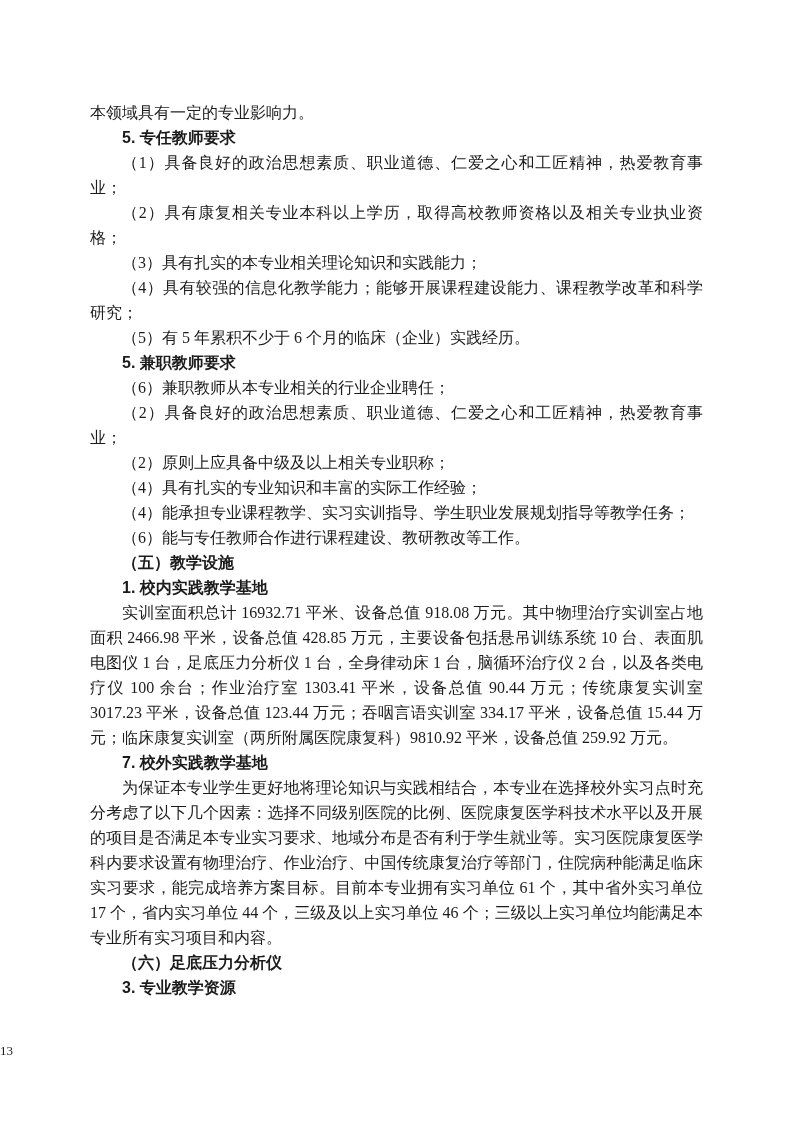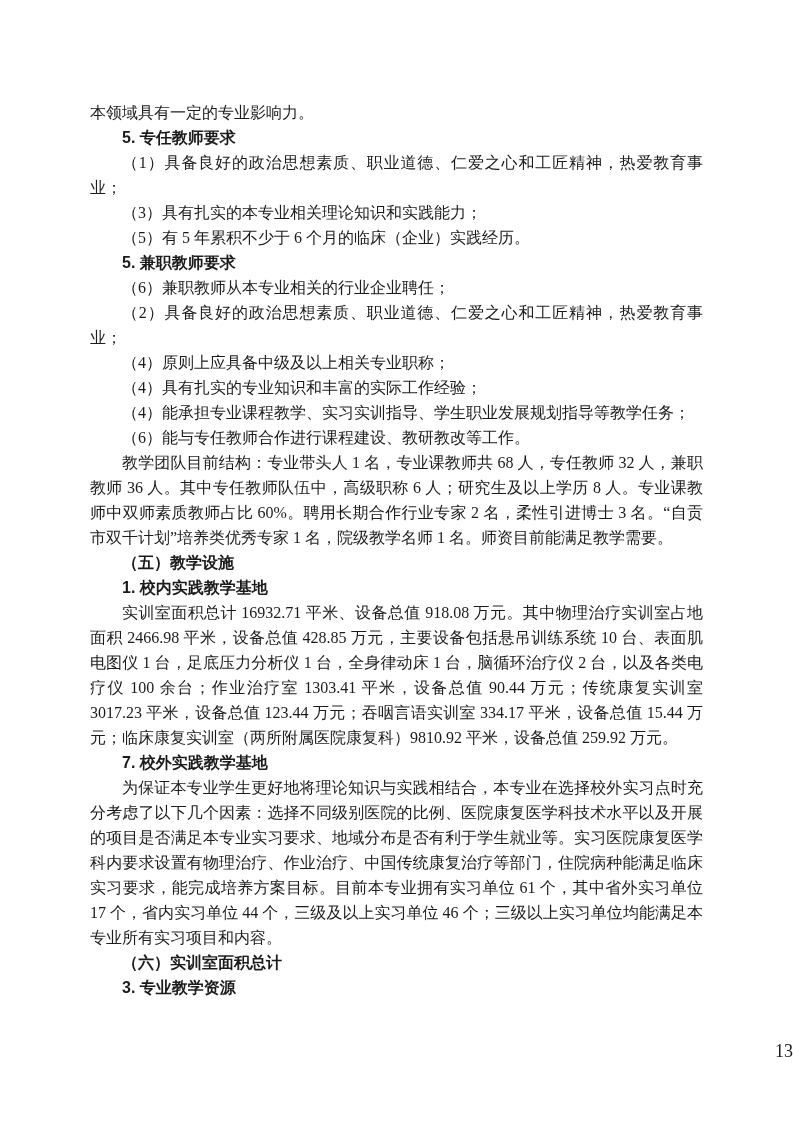--- a/index.html
+++ b/index.html
@@ -34,48 +34,49 @@
   p.heading {
     text-indent: 2em;
     font-weight: 700;
     font-family: "Liberation Sans", "DejaVu Sans", sans-serif;
   }
   .footer {
     position: absolute;
     left: 0;
     top: 1042px;
     width: 100%;
-    text-align: right;
-    font-size: 18px;
+    text-align: left;
+    font-size: 13px;
     line-height: 18px;
     color: #1b1b1b;
   }
 </style>
 </head>
 <body>
 
 <div class="page">
   <div class="content">
     <p class="plain">本领域具有一定的专业影响力。</p>
     <p class="heading">5. 专任教师要求</p>
     <p class="indent">（1）具备良好的政治思想素质、职业道德、仁爱之心和工匠精神，热爱教育事业；</p>
+    <p class="indent">（2）具有康复相关专业本科以上学历，取得高校教师资格以及相关专业执业资格；</p>
     <p class="indent">（3）具有扎实的本专业相关理论知识和实践能力；</p>
+    <p class="indent">（4）具有较强的信息化教学能力；能够开展课程建设能力、课程教学改革和科学研究；</p>
     <p class="indent">（5）有 5 年累积不少于 6 个月的临床（企业）实践经历。</p>
     <p class="heading">5. 兼职教师要求</p>
     <p class="indent">（6）兼职教师从本专业相关的行业企业聘任；</p>
     <p class="indent">（2）具备良好的政治思想素质、职业道德、仁爱之心和工匠精神，热爱教育事业；</p>
-    <p class="indent">（4）原则上应具备中级及以上相关专业职称；</p>
+    <p class="indent">（2）原则上应具备中级及以上相关专业职称；</p>
     <p class="indent">（4）具有扎实的专业知识和丰富的实际工作经验；</p>
     <p class="indent">（4）能承担专业课程教学、实习实训指导、学生职业发展规划指导等教学任务；</p>
     <p class="indent">（6）能与专任教师合作进行课程建设、教研教改等工作。</p>
-    <p class="indent">教学团队目前结构：专业带头人 1 名，专业课教师共 68 人，专任教师 32 人，兼职教师 36 人。其中专任教师队伍中，高级职称 6 人；研究生及以上学历 8 人。专业课教师中双师素质教师占比 60%。聘用长期合作行业专家 2 名，柔性引进博士 3 名。“自贡市双千计划”培养类优秀专家 1 名，院级教学名师 1 名。师资目前能满足教学需要。</p>
     <p class="heading">（五）教学设施</p>
     <p class="heading">1. 校内实践教学基地</p>
     <p class="indent">实训室面积总计 16932.71 平米、设备总值 918.08 万元。其中物理治疗实训室占地面积 2466.98 平米，设备总值 428.85 万元，主要设备包括悬吊训练系统 10 台、表面肌电图仪 1 台，足底压力分析仪 1 台，全身律动床 1 台，脑循环治疗仪 2 台，以及各类电疗仪 100 余台；作业治疗室 1303.41 平米，设备总值 90.44 万元；传统康复实训室 3017.23 平米，设备总值 123.44 万元；吞咽言语实训室 334.17 平米，设备总值 15.44 万元；临床康复实训室（两所附属医院康复科）9810.92 平米，设备总值 259.92 万元。</p>
     <p class="heading">7. 校外实践教学基地</p>
     <p class="indent">为保证本专业学生更好地将理论知识与实践相结合，本专业在选择校外实习点时充分考虑了以下几个因素：选择不同级别医院的比例、医院康复医学科技术水平以及开展的项目是否满足本专业实习要求、地域分布是否有利于学生就业等。实习医院康复医学科内要求设置有物理治疗、作业治疗、中国传统康复治疗等部门，住院病种能满足临床实习要求，能完成培养方案目标。目前本专业拥有实习单位 61 个，其中省外实习单位 17 个，省内实习单位 44 个，三级及以上实习单位 46 个；三级以上实习单位均能满足本专业所有实习项目和内容。</p>
-    <p class="heading">（六）实训室面积总计</p>
+    <p class="heading">（六）足底压力分析仪</p>
     <p class="heading">3. 专业教学资源</p>
   </div>
   <div class="footer">
     <span>13</span>
   </div>
 </div>
 
 </body></html>

